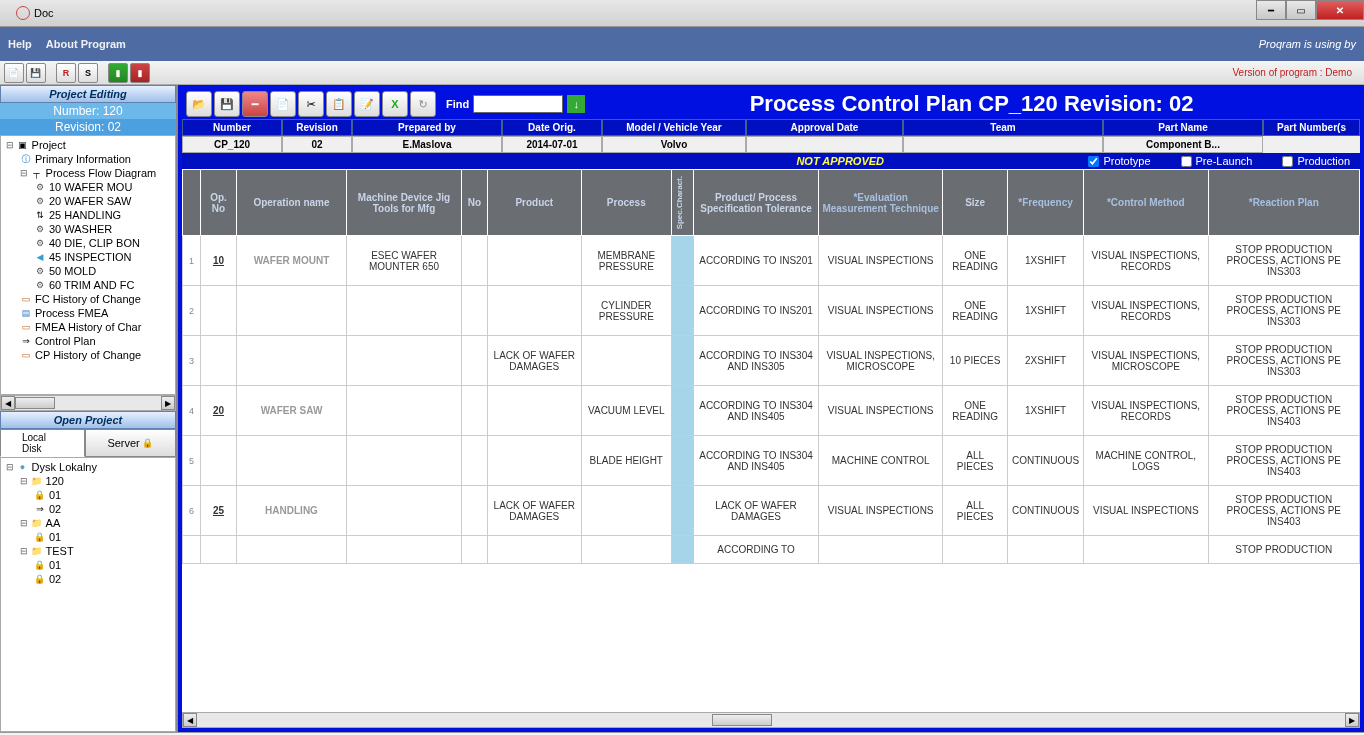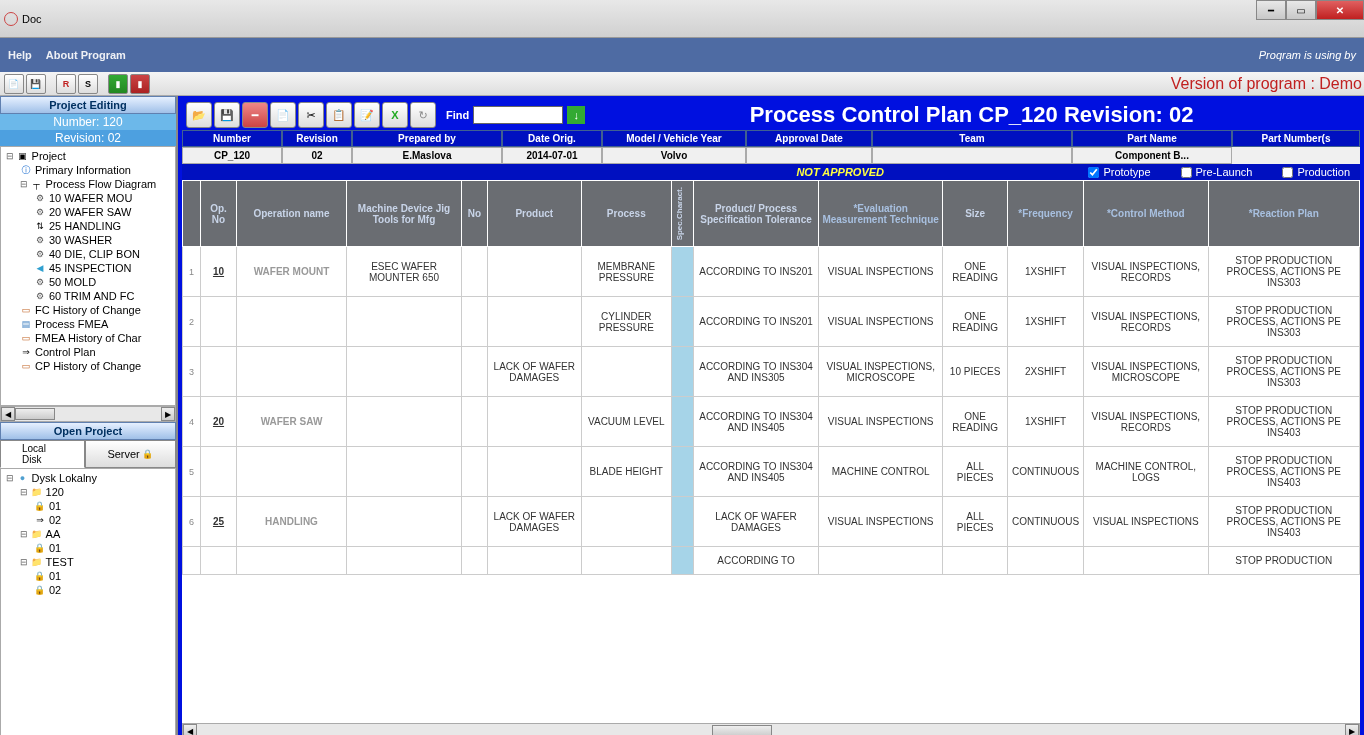--- a/index.html
+++ b/index.html
@@ -1,39 +1,39 @@
 <!DOCTYPE html>
 <html><head>
 <meta charset="utf-8">
 <style>
 * { box-sizing: border-box; margin:0; padding:0; font-family: Tahoma, Arial, sans-serif; font-size:11px; }
 html,body{height:100%;width:100%;overflow:hidden;background:#eee;}
 
 
-.titlebar{background:linear-gradient(#e8e8e8,#d0d0d0);height:38px;display:flex;align-items:center;padding:0 4px;border-bottom:1px solid #999;position:relative;}
+.titlebar{background:linear-gradient(#e8e8e8,#d0d0d0);height:27px;display:flex;align-items:center;padding:0 16px;border-bottom:1px solid #999;position:relative;}
 .titlebar .app-icon{width:14px;height:14px;border:1.5px solid #c44;border-radius:50%;margin-right:4px;}
 .titlebar .winbtns{position:absolute;right:0;top:0;display:flex;}
 .titlebar .wb{width:30px;height:20px;background:linear-gradient(#e8e8e8,#c8c8c8);border:1px solid #888;display:flex;align-items:center;justify-content:center;font-size:10px;cursor:pointer;}
 .titlebar .wb.close{background:linear-gradient(#e06060,#c02020);color:#fff;width:48px;font-weight:bold;}
 
 
 .menubar{background:#4e6ba3;color:#fff;height:34px;display:flex;align-items:center;padding:0 8px;justify-content:space-between;}
 .menubar .left{display:flex;gap:14px;}
 .menubar .mitem{font-weight:bold;color:#eef0f5;cursor:pointer;}
 
 
 .toolbar-main{background:linear-gradient(#f5f5f5,#dedede);height:24px;display:flex;align-items:center;padding:0 4px;gap:2px;border-bottom:1px solid #aaa;position:relative;}
 .tbtn{width:20px;height:20px;background:linear-gradient(#fff,#ddd);border:1px solid #888;border-radius:2px;display:flex;align-items:center;justify-content:center;cursor:pointer;font-size:9px;}
-.toolbar-main .right-text{position:absolute;right:2px;color:#c02020;font-size:16px;}
+.toolbar-main .right-text{position:absolute;right:12px;color:#c02020;font-size:10px;}
 
 .layout{display:flex;height:calc(100% - 22px - 22px - 24px - 20px);}
 
 
 .leftpane{width:178px;min-width:178px;background:#fafafa;display:flex;flex-direction:column;border-right:2px solid #888;}
-.panel-hdr{background:linear-gradient(#e6f0ff,#a0c0e8);color:#003060;font-weight:bold;text-align:center;padding:2px 16px;border:1px solid #6080b0;}
+.panel-hdr{background:linear-gradient(#e6f0ff,#a0c0e8);color:#003060;font-weight:bold;text-align:center;padding:2px 16px;border:1px solid #6080b0;font-style:italic;}
 .panel-sub{background:#6cb8ea;color:#fff;text-align:center;font-size:12px;padding:1px 0;}
 .panel-sub.rev{background:#4da0e0;}
 .tree{flex:1;overflow:auto;border:1px solid #aaa;background:#fff;padding:2px;}
 .tree-item{white-space:nowrap;padding:1px 0;display:flex;align-items:center;gap:3px;cursor:pointer;}
 .tree-item .ind{display:inline-block;}
 .tree-item .ico{width:12px;height:12px;display:inline-flex;align-items:center;justify-content:center;font-size:9px;}
 .gear{color:#555;}
 .scrollh{height:16px;background:#e8e8e8;border:1px solid #aaa;position:relative;}
 .scrollh .thumb{position:absolute;left:14px;width:40px;height:12px;top:1px;background:linear-gradient(#eee,#ccc);border:1px solid #888;}
 .scrollh .arr{position:absolute;width:14px;height:14px;top:0;background:linear-gradient(#eee,#ccc);border:1px solid #888;display:flex;align-items:center;justify-content:center;font-size:8px;}
@@ -73,21 +73,21 @@
 table.grid td.opno{font-weight:bold;text-decoration:underline;width:36px;}
 table.grid td.opname{font-weight:bold;color:#999;width:110px;}
 table.grid td.spec{background:#a6d4e8;width:20px;}
 .verthdr{writing-mode:vertical-rl;transform:rotate(180deg);font-size:8px;padding:2px 0;}
 
 
 .bottombar{height:20px;background:linear-gradient(#f5f5f5,#dedede);display:flex;align-items:center;border-top:1px solid #999;}
 .bottombar .warn{width:18px;height:16px;background:#ffcf30;border:1px solid #aa8800;display:flex;align-items:center;justify-content:center;color:#664400;font-weight:bold;margin:0 6px;}
 .bottombar .pm{background:#ffe040;padding:1px 10px;border:1px solid #cca020;font-size:10px;}
 
-.w-num{width:100px;} .w-rev{width:70px;} .w-prep{width:150px;} .w-date{width:100px;} .w-model{width:144px;} .w-appr{width:126px;} .w-team{width:200px;} .w-pname{width:160px;} .w-pnum{flex:1;}
+.w-num{width:100px;} .w-rev{width:70px;} .w-prep{width:150px;} .w-date{width:100px;} .w-model{width:144px;} .w-appr{width:157px;} .w-team{width:200px;} .w-pname{width:160px;} .w-pnum{flex:1;}
 </style>
 </head>
 <body>
 
 <div class="titlebar">
   <div class="app-icon"></div>
   <span>Doc</span>
   <div class="winbtns">
     <div class="wb">━</div>
     <div class="wb">▭</div>

